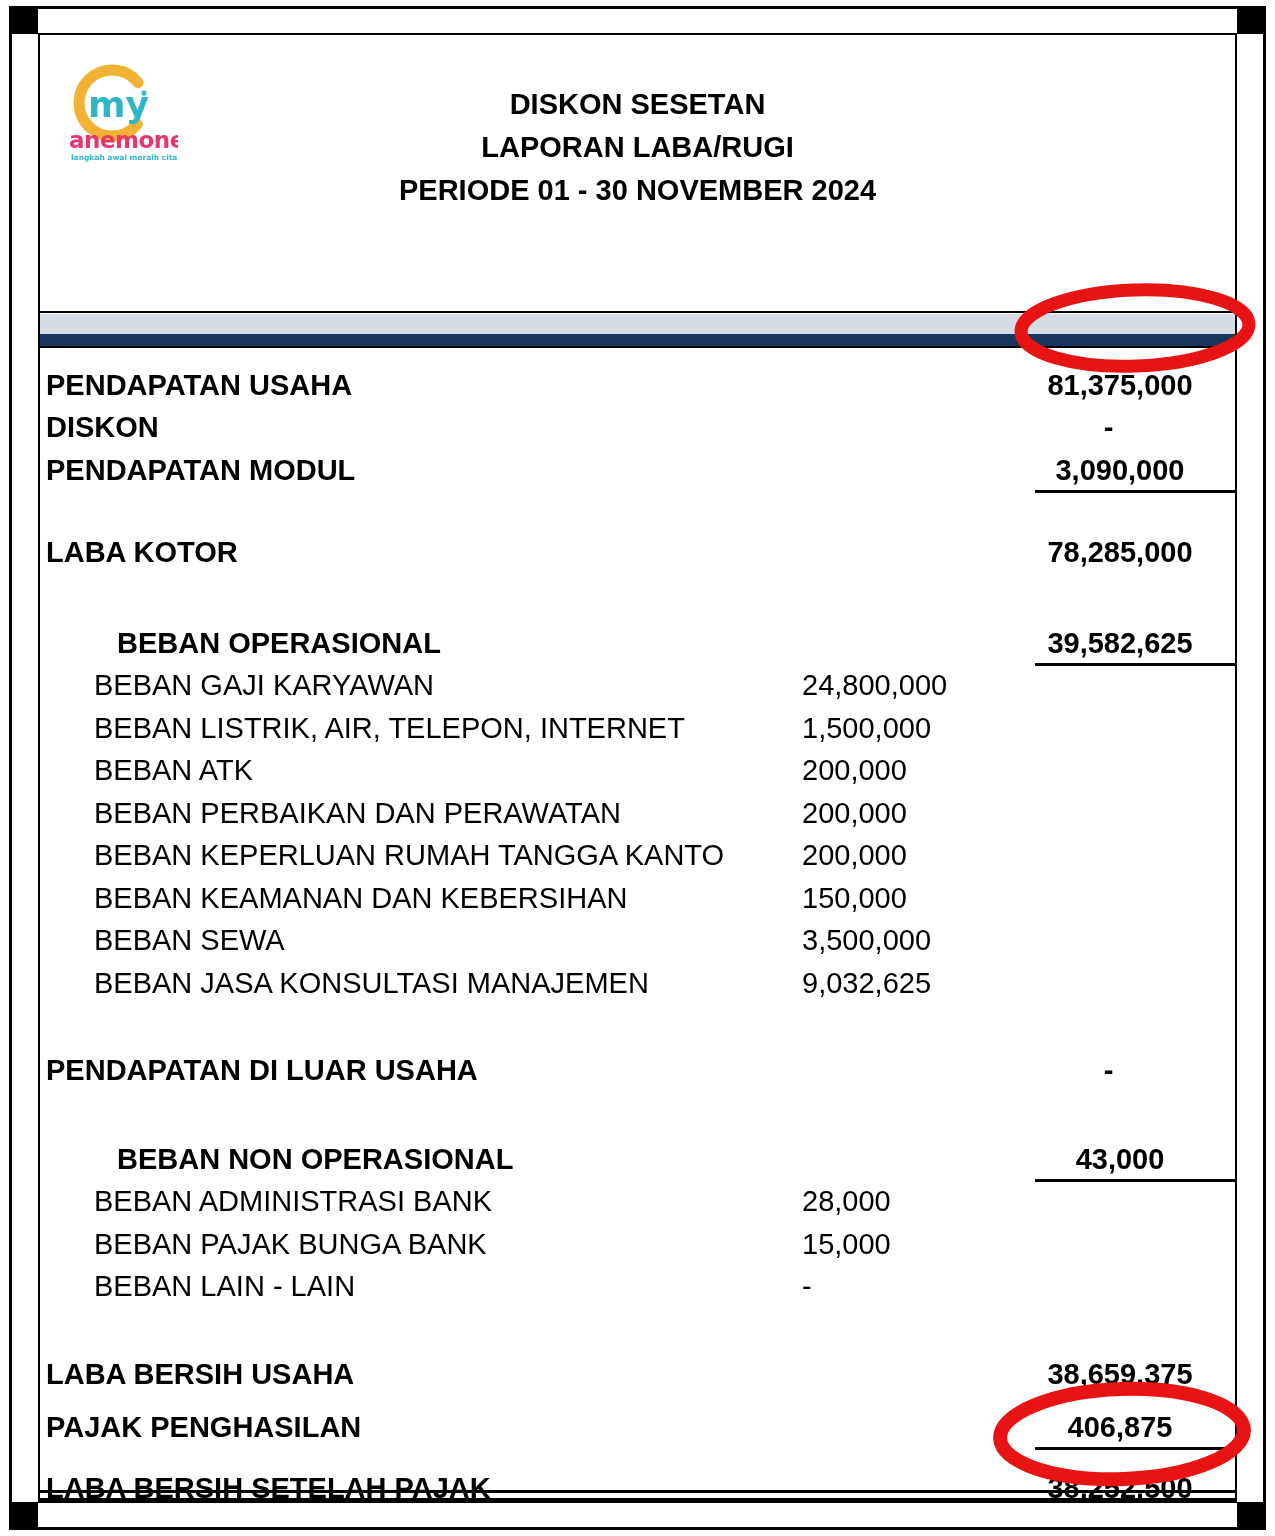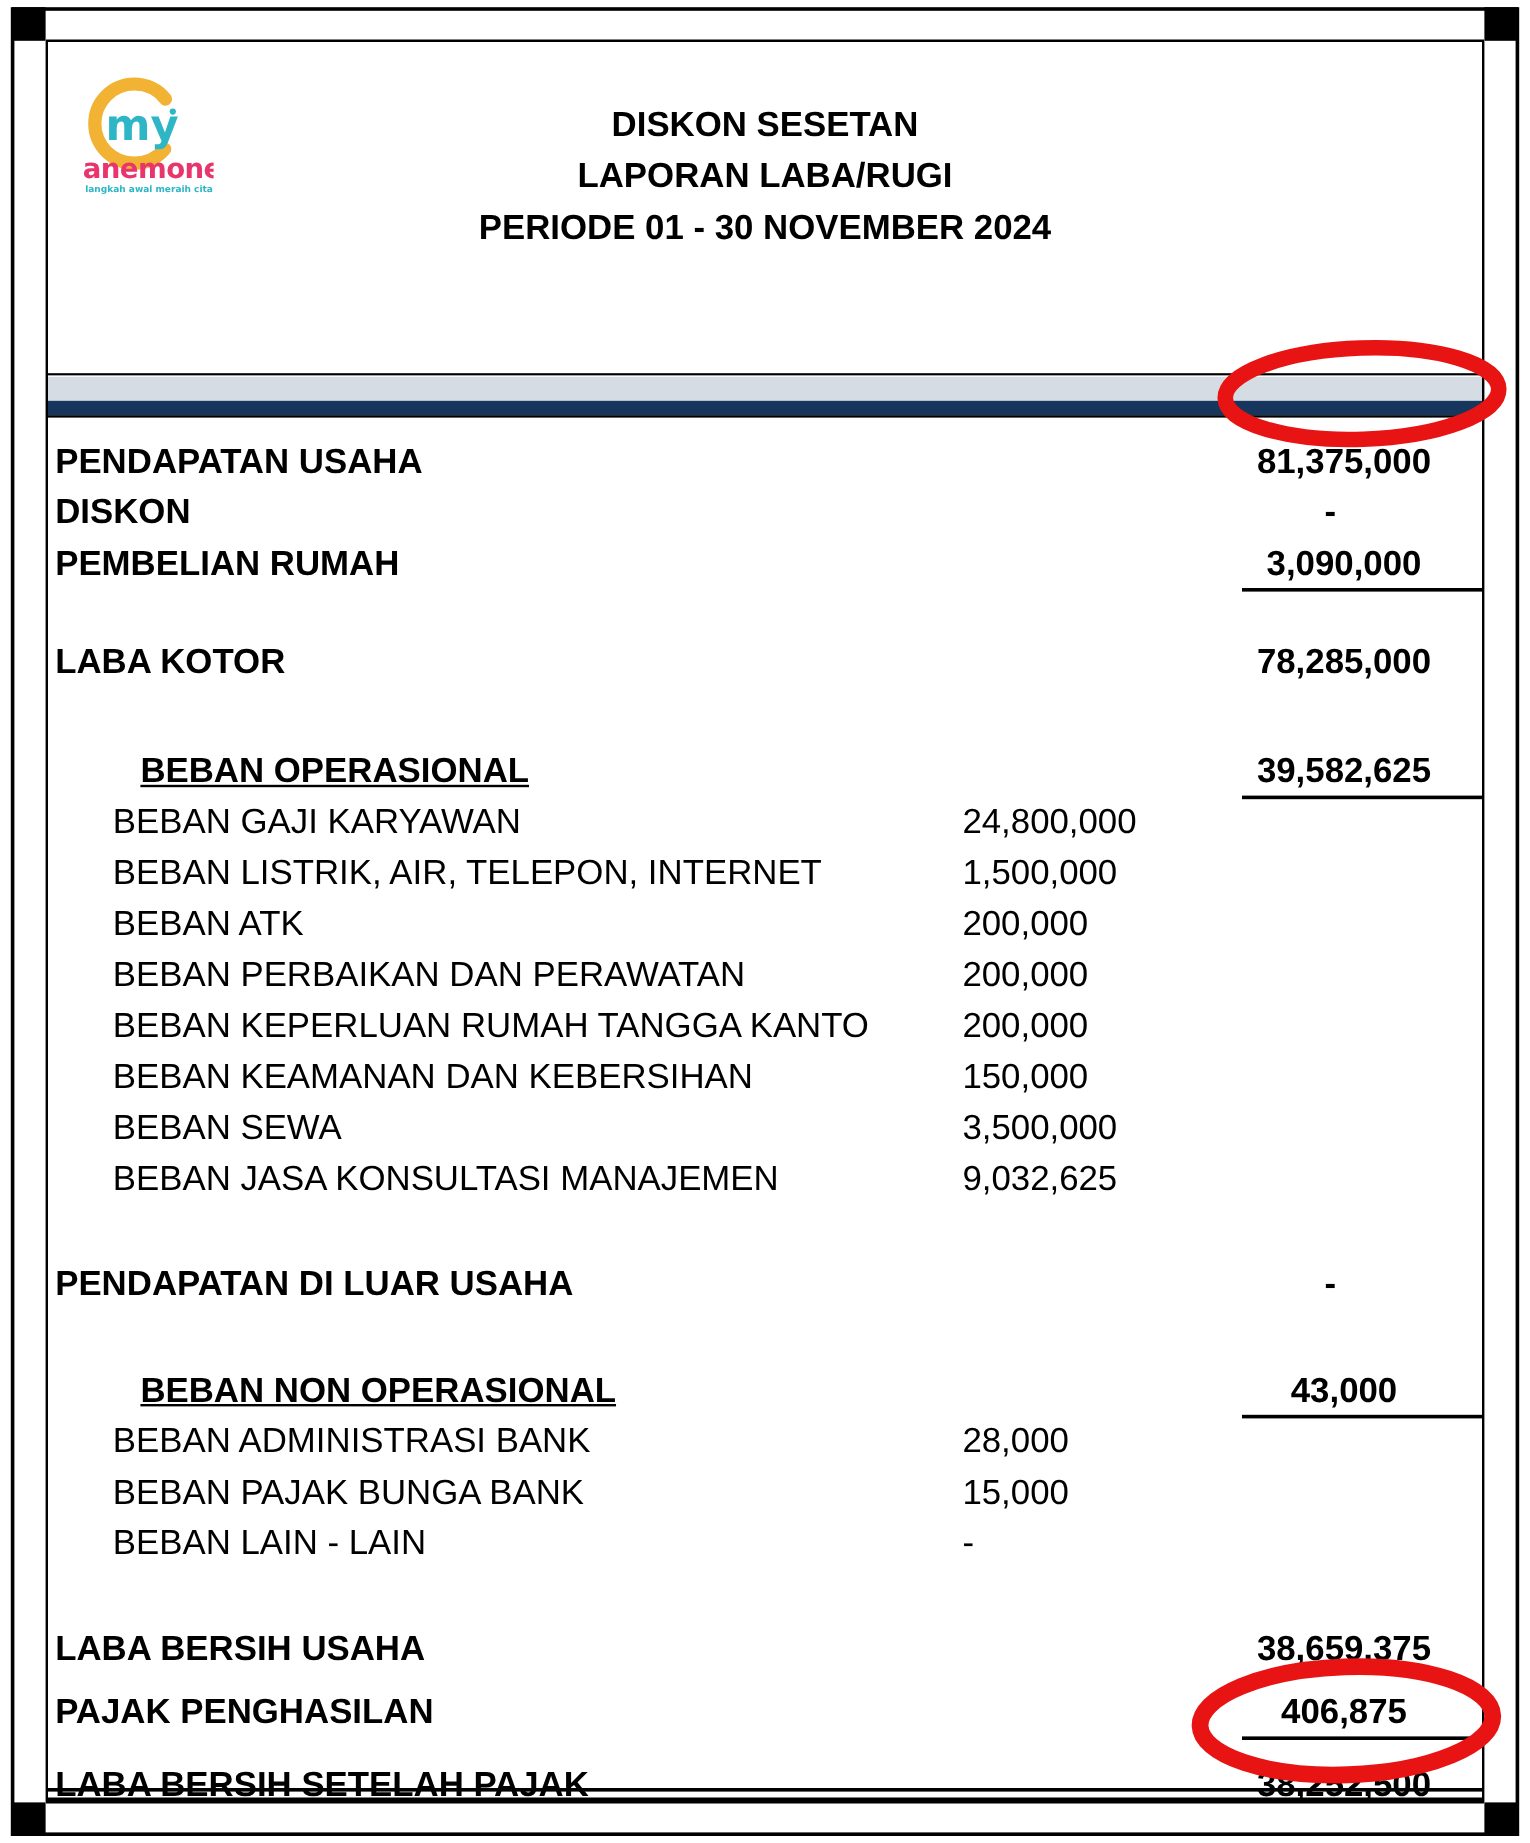--- a/index.html
+++ b/index.html
@@ -33,21 +33,21 @@
   .band-gray { height:20px; background:#d6dce4; }
   .band-navy { height:12px; background:#17365d; }
 
   .content { padding-top:16px; }
   .row {
     display:grid; grid-template-columns:1fr 220px 213px;
     height:42.5px; align-items:center; font-size:29px; white-space:nowrap;
   }
   .r-bold { font-weight:bold; }
   .cell.label  { padding-left:6px; overflow:hidden; }
-  .ind1 .cell.label { padding-left:77px;text-decoration:underline; }
+  .ind1 .cell.label { padding-left:77px; }
   .ind2 .cell.label { padding-left:54px; }
   .cell.detail { text-align:left; padding-right:2px; }
   .cell.total  { text-align:center; padding-right:17px; }
   .dash-total .cell.total  { padding-right:40px; }
   .dash-detail .cell.detail { padding-right:27px; }
   .row.ul { position:relative; }
   .row.ul::after {
     content:""; position:absolute; right:0; bottom:-1px;
     width:200px; height:3px; background:#000;
   }
@@ -98,21 +98,21 @@
         <div class="cell label">PENDAPATAN USAHA</div>
         <div class="cell detail"></div>
         <div class="cell total">81,375,000</div>
       </div>
       <div class="row r-bold dash-total">
         <div class="cell label">DISKON</div>
         <div class="cell detail"></div>
         <div class="cell total">-</div>
       </div>
       <div class="row r-bold ul">
-        <div class="cell label">PEMBELIAN RUMAH</div>
+        <div class="cell label">PENDAPATAN MODUL</div>
         <div class="cell detail"></div>
         <div class="cell total">3,090,000</div>
       </div>
 
       <div class="sp40"></div>
 
       <div class="row r-bold">
         <div class="cell label">LABA KOTOR</div>
         <div class="cell detail"></div>
         <div class="cell total">78,285,000</div>

